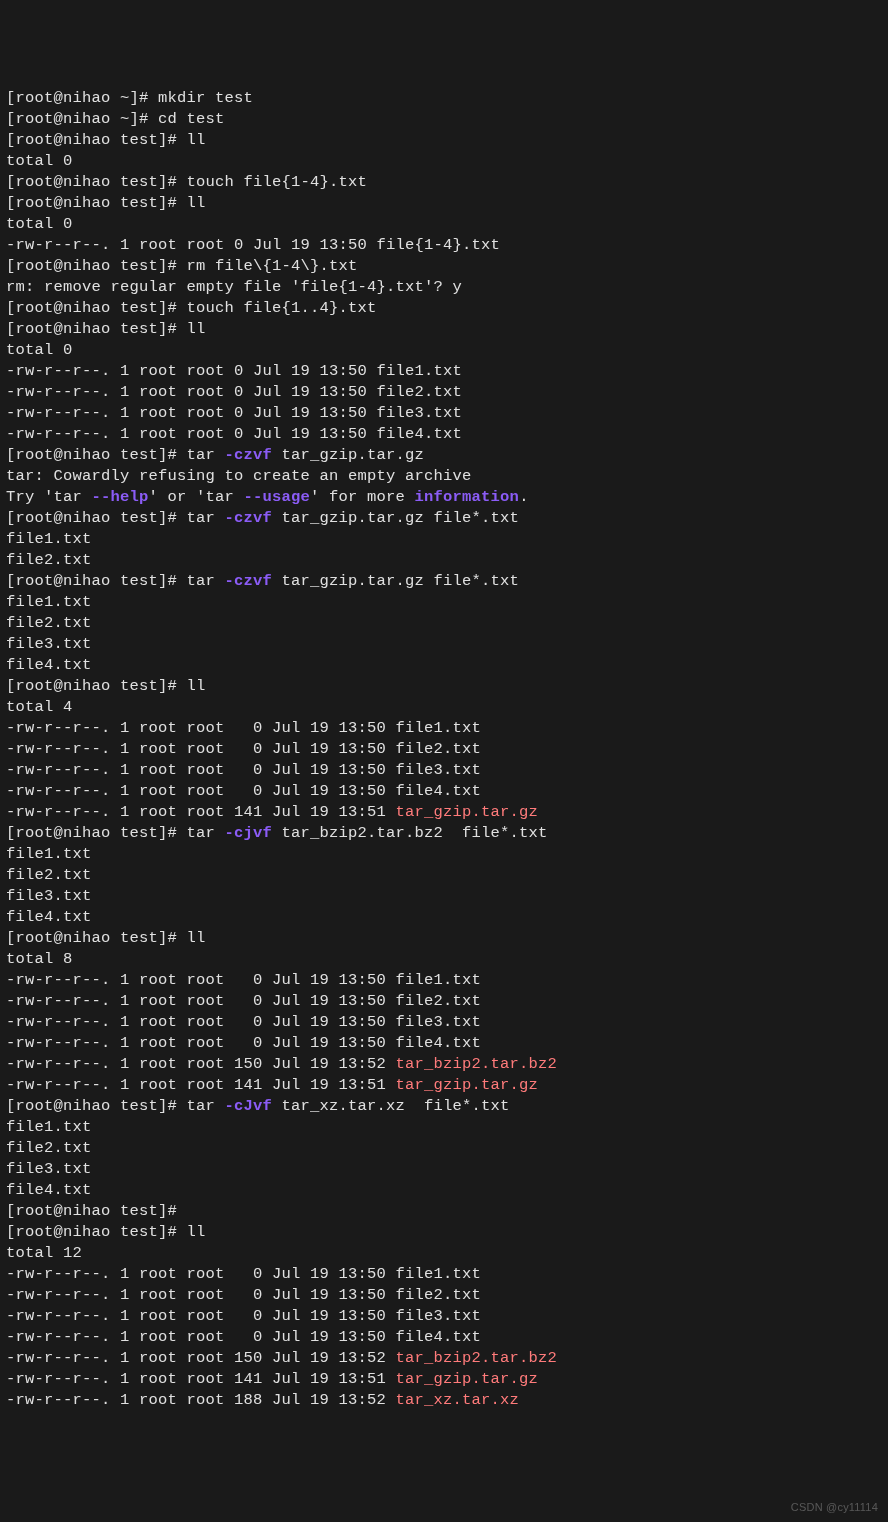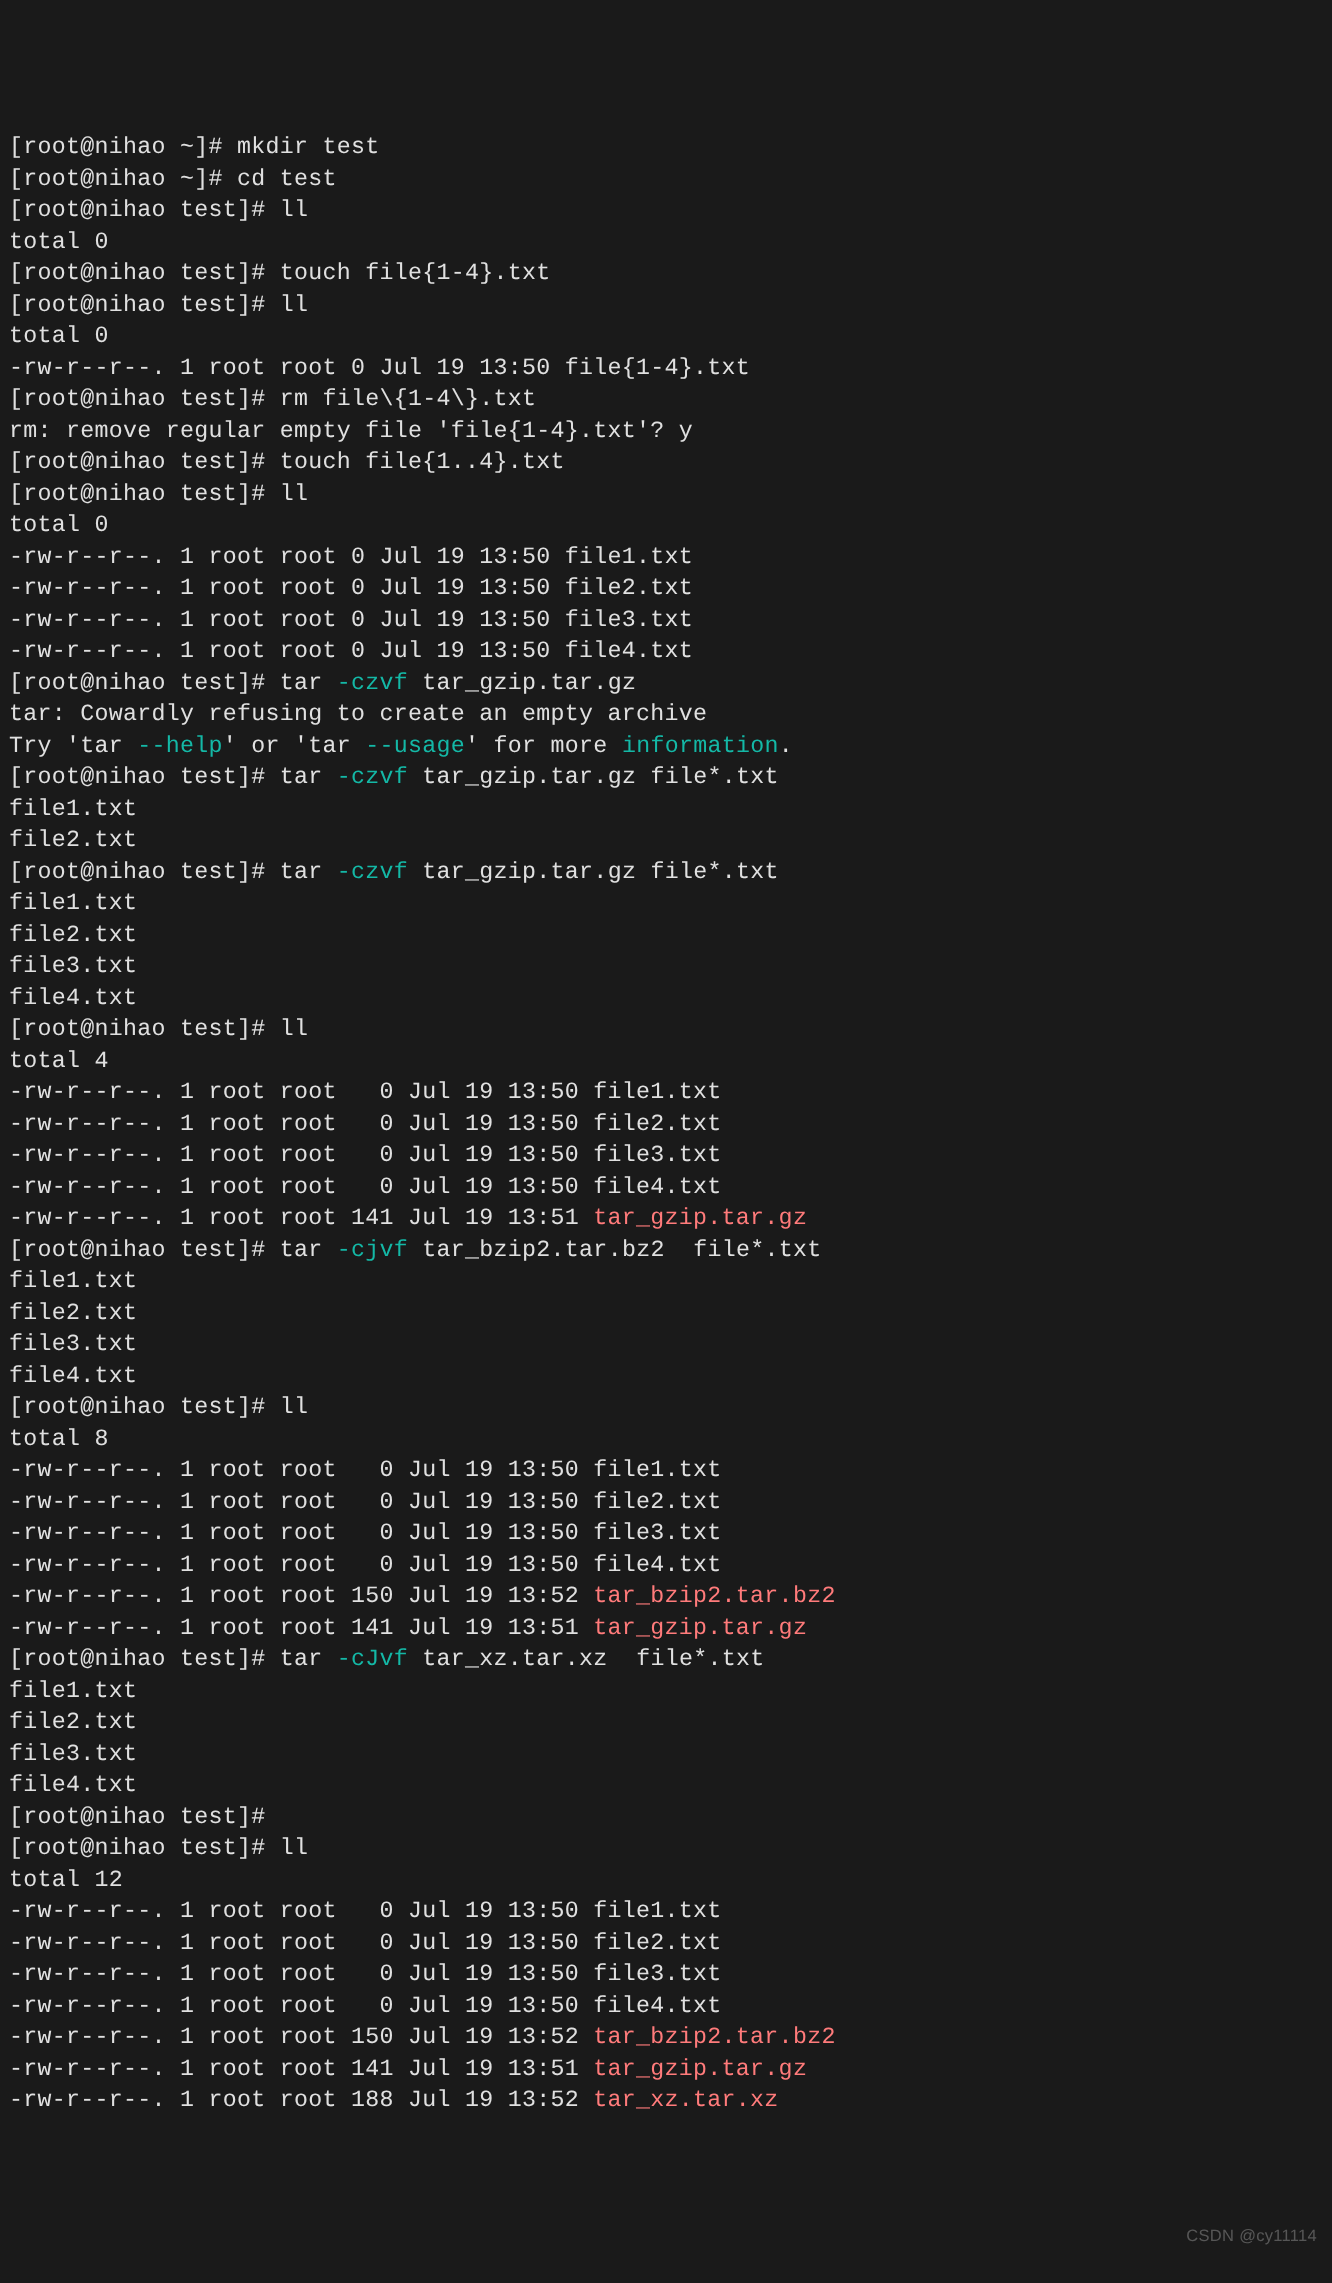--- a/index.html
+++ b/index.html
@@ -7,25 +7,25 @@
     color: #e0e0e0;
     font-family: "Consolas", "Monaco", "Courier New", monospace;
     font-size: 15.5px;
     line-height: 21px;
     margin: 0;
     padding: 4px 6px;
     white-space: pre;
     letter-spacing: 0.2px;
   }
   .line { display: block; }
-  .cyan { color: #14b8a6; }
+  .cyan { color: #8b5cf6; font-weight: bold; }
   .red  { color: #ff7b7b; }
   .wm {
     position: fixed;
-    bottom: 20px;
+    bottom: 4px;
     right: 10px;
     font-size: 11px;
     color: rgba(200,200,200,0.35);
     font-family: sans-serif;
   }
 </style>
 </head>
 <body>
 
 

